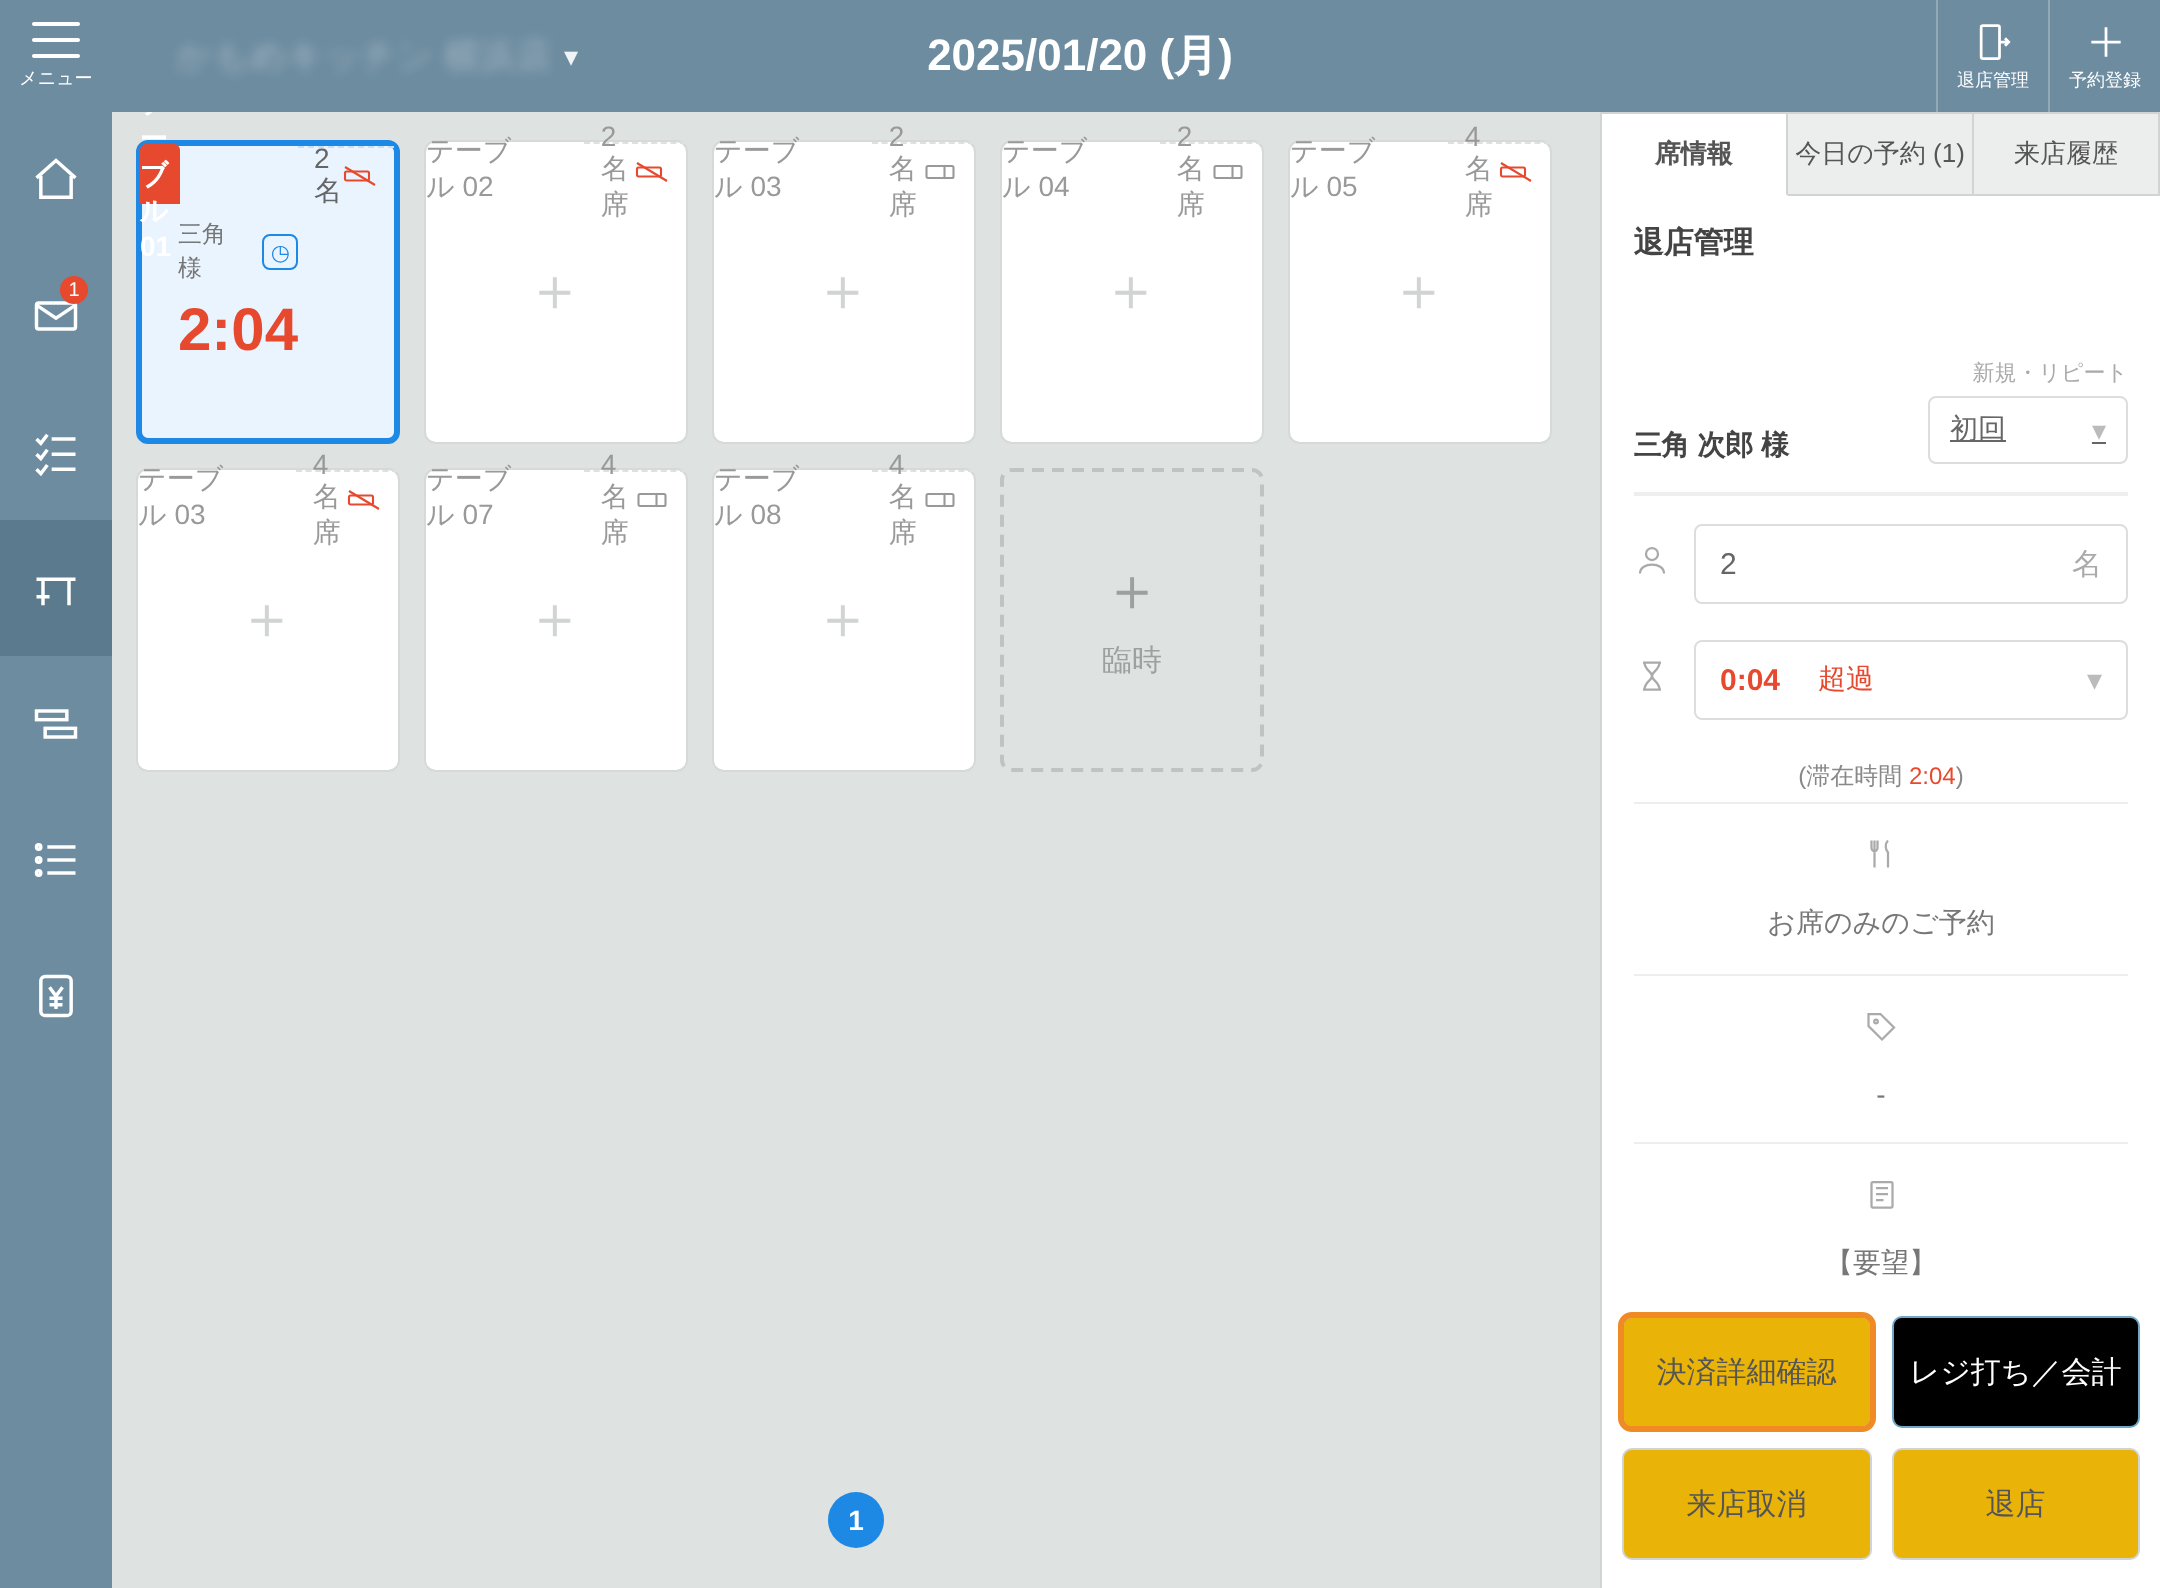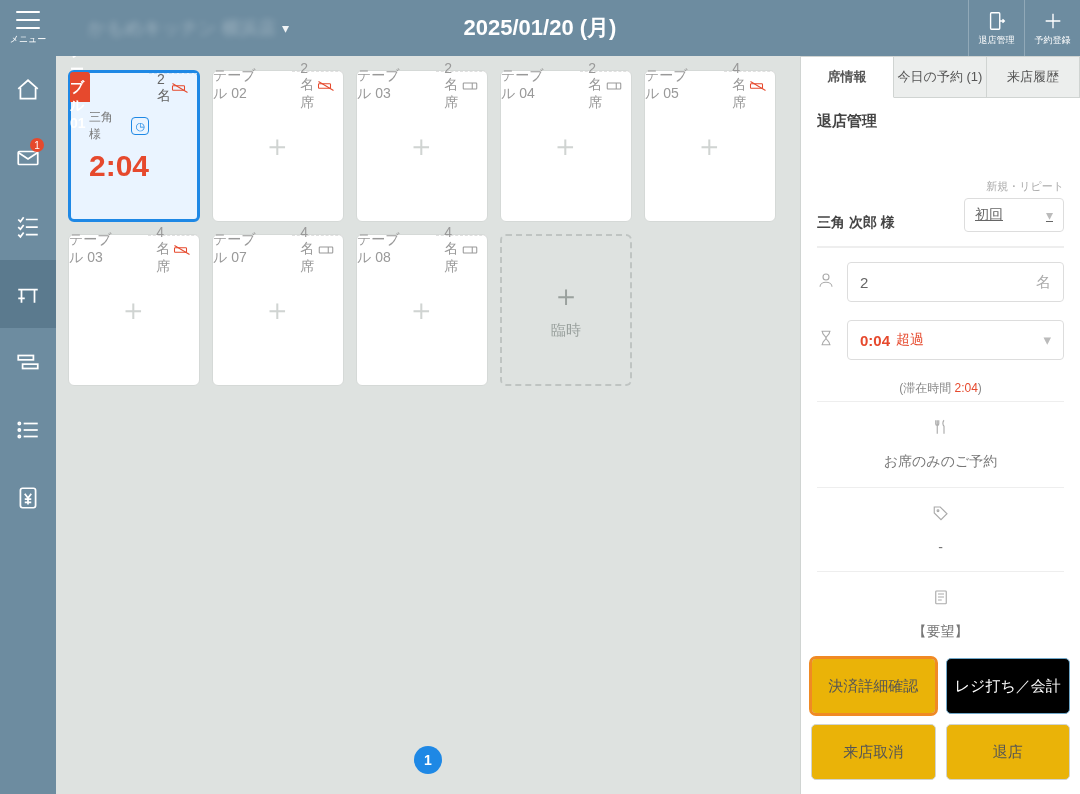--- a/index.html
+++ b/index.html
@@ -85,21 +85,21 @@
   .rp-row { display:flex; align-items:center; gap:12px; padding:14px 0; border-top:1px solid #eee;}
   .rp-row:first-of-type{ border-top:none; }
   .rp-row .ico { width:18px; color:#aaa; }
   .rp-row .ico svg{ width:18px; height:18px; stroke:#aaa; fill:none; stroke-width:1.5;}
   .name-row { display:flex; align-items:flex-end; justify-content:space-between; padding:28px 0 14px 0; border-bottom:1px solid #eee;}
   .cust-name { font-size:14px; font-weight:700; color:#444;margin-top:22px;}
   .repeat-box { text-align:right; }
   .repeat-lbl { font-size:11px; color:#aaa; margin-bottom:4px;}
   .repeat-sel { width:100px; height:34px; border:1px solid #ddd; border-radius:4px; display:flex; align-items:center; justify-content:space-between; padding:0 10px; font-size:14px; color:#666; cursor:pointer;text-decoration:underline;}
   .count-input { flex:1; height:40px; border:1px solid #ddd; border-radius:4px; display:flex; align-items:center; justify-content:space-between; padding:0 12px; font-size:15px; color:#666;}
-  .time-input { flex:1; height:40px; border:1px solid #ddd; border-radius:4px; display:flex; align-items:center; gap:6px; padding:0 12px; font-size:15px; color:#666; cursor:pointer;}
+  .time-input { flex:1; height:40px; border:1px solid #ddd; border-radius:4px; display:flex; align-items:center; gap:19px; padding:0 12px; font-size:15px; color:#666; cursor:pointer;}
   .time-val { color:#E6492D; font-weight:600;}
   .time-over{ color:#E6492D; font-size:14px;}
   .time-caret{ margin-left:auto; color:#bbb;}
   .stay-note { text-align:center; font-size:12px; color:#888; margin-top:6px; margin-bottom:4px;}
   .stay-note .t{ color:#E6492D;}
   .plain-row { display:flex; align-items:center; gap:14px; padding:16px 0; border-top:1px solid #eee; color:#777; font-size:14px;flex-direction:column;}
   .plain-row .ico svg{ width:18px; height:18px; stroke:#aaa; fill:none; stroke-width:1.5;}
 
   .points-row{ display:flex; align-items:center; justify-content:center; gap:6px; padding:8px 0 14px 0; font-size:14px; color:#777;}
   .p-badge{ background:#C62828; color:#fff; font-size:11px; font-weight:700; border-radius:5px; padding:2px 5px; position:relative;}

